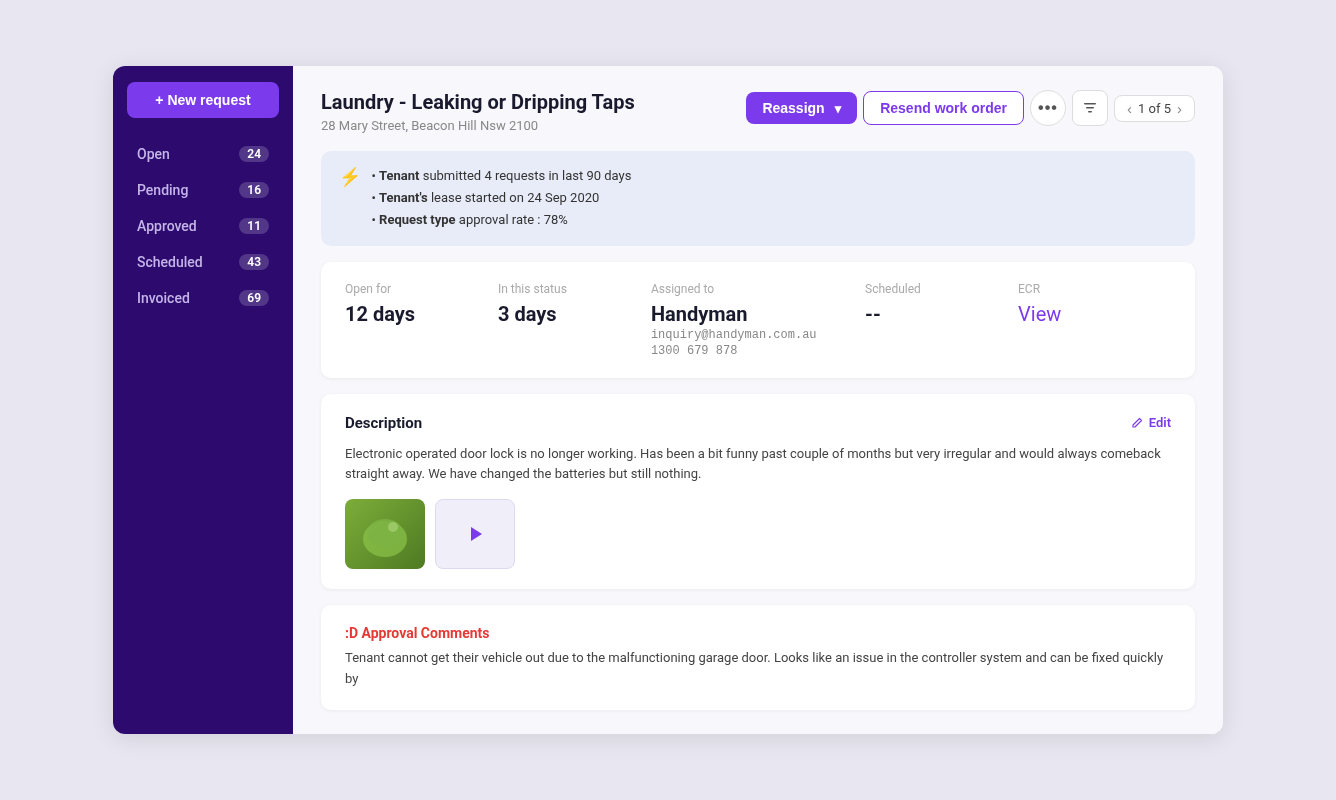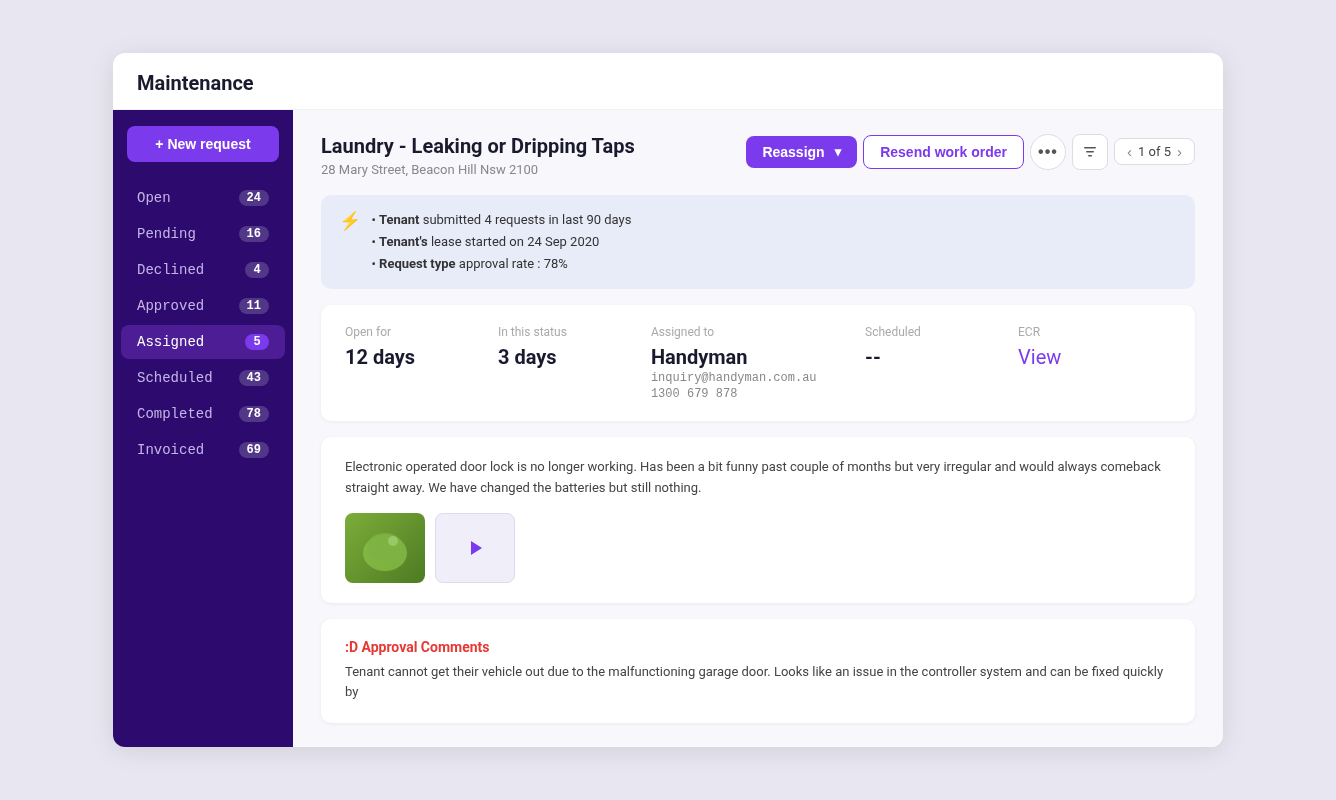--- a/index.html
+++ b/index.html
@@ -60,21 +60,20 @@
       display: flex;
       align-items: center;
       justify-content: space-between;
       padding: 9px 16px;
       cursor: pointer;
       border-radius: 8px;
       margin: 1px 8px;
       color: #c4b5e8;
       font-size: 14px;
       font-weight: 500;
-      font-family: Liberation Mono, monospace;
     }
     .sidebar-item.active {
       background: #4c1d95;
       color: white;
     }
     .sidebar-item-label { flex: 1; }
     .sidebar-badge {
       background: rgba(255,255,255,0.18);
       color: white;
       border-radius: 12px;
@@ -339,56 +338,41 @@
       content: '▾';
       margin-left: 4px;
       font-size: 13px;
     }
   </style>
 </head>
 <body>
 
 <div class="app-container">
 
-  <div class="app-header">
-    <span class="app-title">Maintenance</span>
-  </div>
 
   <div class="app-body">
 
     <div class="sidebar">
       <button class="sidebar-new-btn">+ New request</button>
 
       <div class="sidebar-item">
         <span class="sidebar-item-label">Open</span>
         <span class="sidebar-badge">24</span>
       </div>
       <div class="sidebar-item">
         <span class="sidebar-item-label">Pending</span>
         <span class="sidebar-badge">16</span>
       </div>
       <div class="sidebar-item">
-        <span class="sidebar-item-label">Declined</span>
-        <span class="sidebar-badge">4</span>
-      </div>
-      <div class="sidebar-item">
         <span class="sidebar-item-label">Approved</span>
         <span class="sidebar-badge">11</span>
-      </div>
-      <div class="sidebar-item active">
-        <span class="sidebar-item-label">Assigned</span>
-        <span class="sidebar-badge">5</span>
       </div>
       <div class="sidebar-item">
         <span class="sidebar-item-label">Scheduled</span>
         <span class="sidebar-badge">43</span>
-      </div>
-      <div class="sidebar-item">
-        <span class="sidebar-item-label">Completed</span>
-        <span class="sidebar-badge">78</span>
       </div>
       <div class="sidebar-item">
         <span class="sidebar-item-label">Invoiced</span>
         <span class="sidebar-badge">69</span>
       </div>
     </div>
 
     <div class="main-content">
 
       <div class="page-header">
@@ -453,20 +437,29 @@
             <div class="status-value">--</div>
           </div>
           <div class="status-col">
             <div class="status-label">ECR</div>
             <a class="status-link">View</a>
           </div>
         </div>
       </div>
 
       <div class="desc-card">
+        <div class="desc-header">
+          <span class="desc-title">Description</span>
+          <span class="desc-edit">
+            <svg width="14" height="14" viewBox="0 0 14 14" fill="none">
+              <path d="M9.5 2.5L11.5 4.5L5 11H3V9L9.5 2.5Z" stroke="#7c3aed" stroke-width="1.2" fill="none" stroke-linejoin="round"></path>
+            </svg>
+            <span>Edit</span>
+          </span>
+        </div>
         <div class="desc-body">Electronic operated door lock is no longer working. Has been a bit funny past couple of months but very irregular and would always comeback straight away. We have changed the batteries but still nothing.</div>
         <div class="desc-media">
           <div class="media-thumb-img">
             <svg width="60" height="50" viewBox="0 0 60 50">
               <ellipse cx="30" cy="30" rx="22" ry="18" fill="#8bc34a" opacity="0.7"></ellipse>
               <ellipse cx="30" cy="24" rx="18" ry="14" fill="#7cb342" opacity="0.8"></ellipse>
               <circle cx="38" cy="18" r="5" fill="#aed581" opacity="0.6"></circle>
             </svg>
           </div>
           <div class="media-video">

